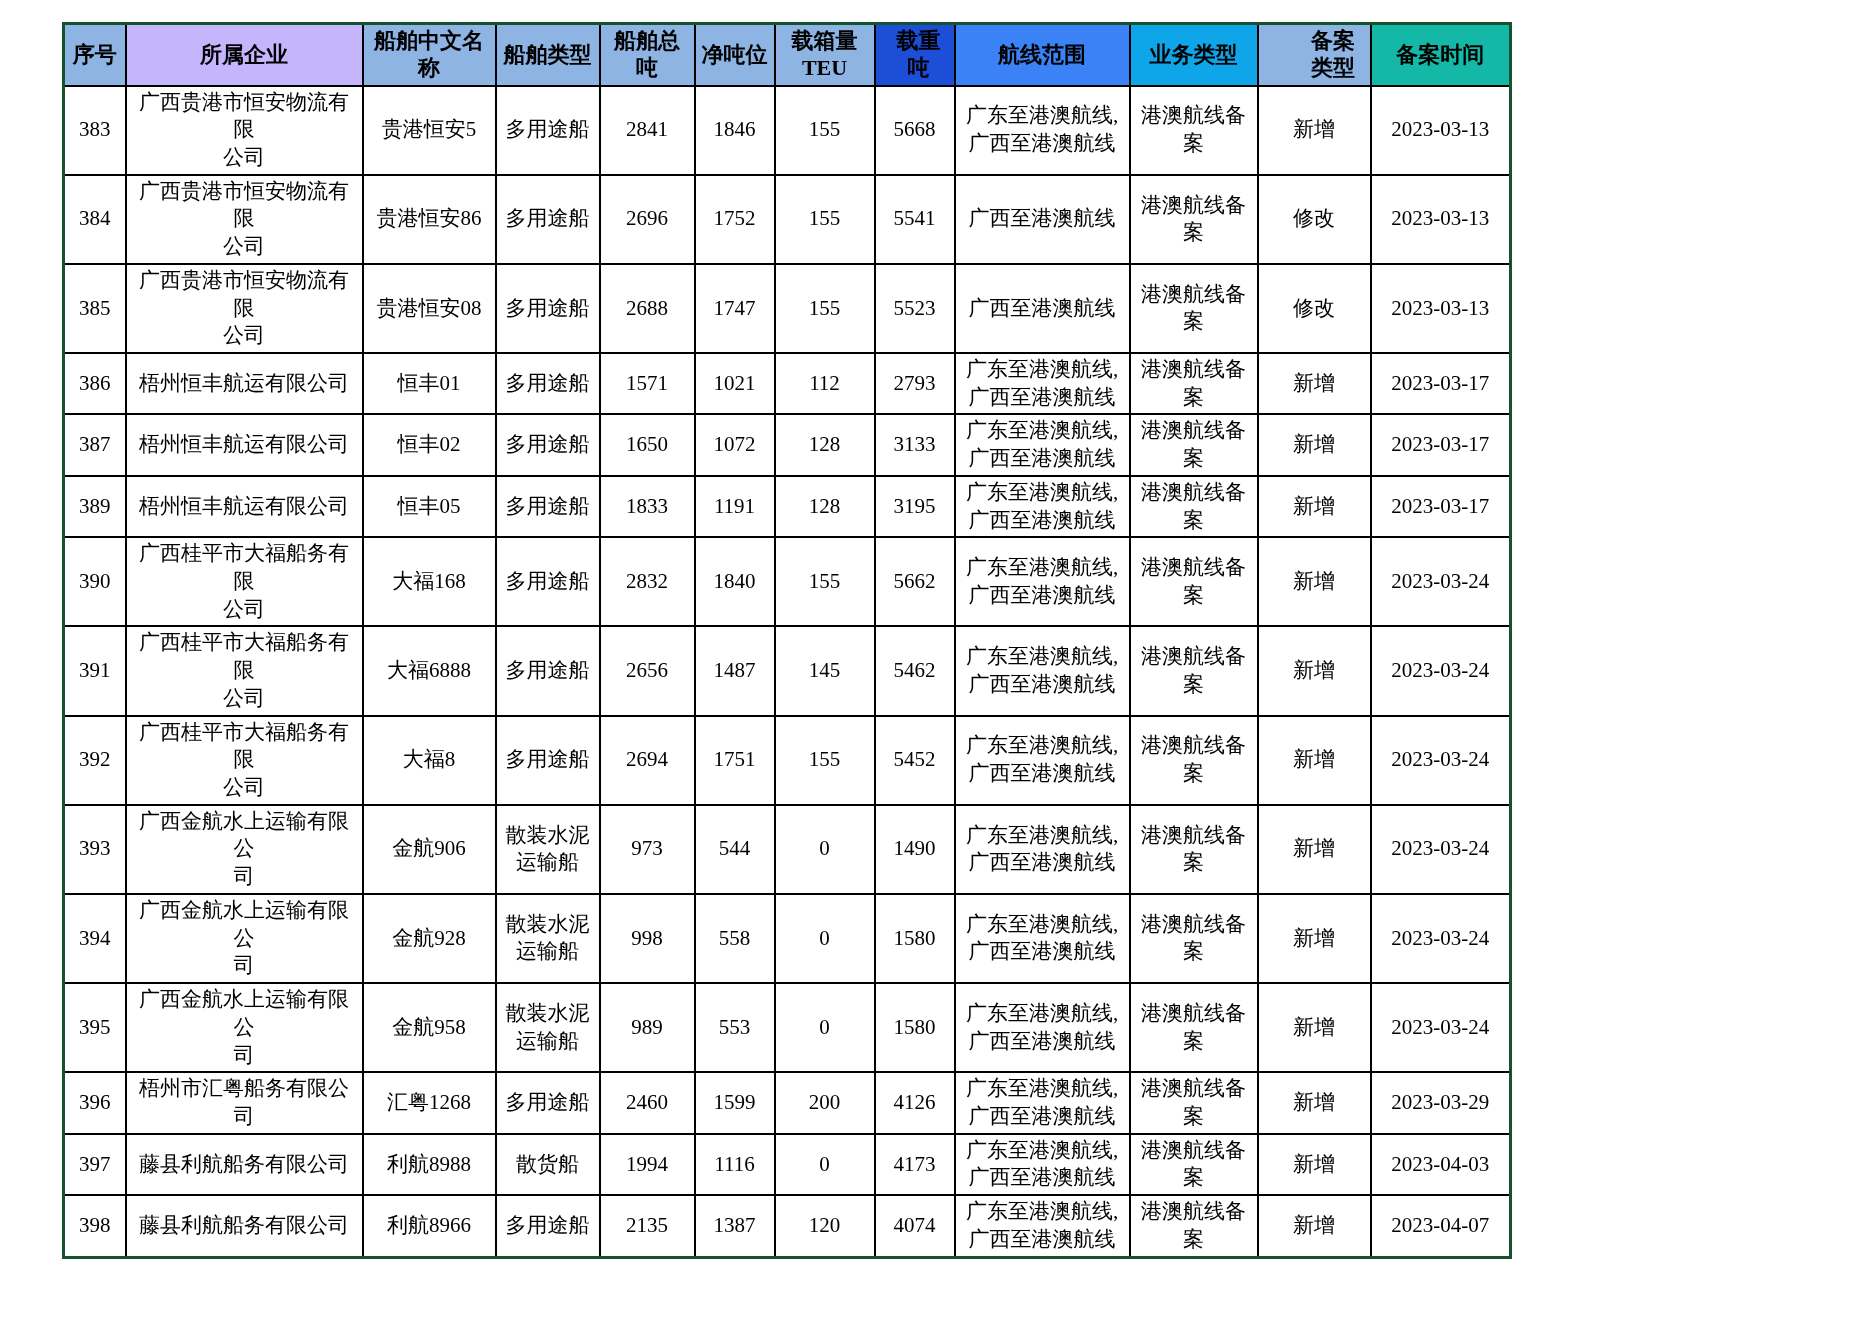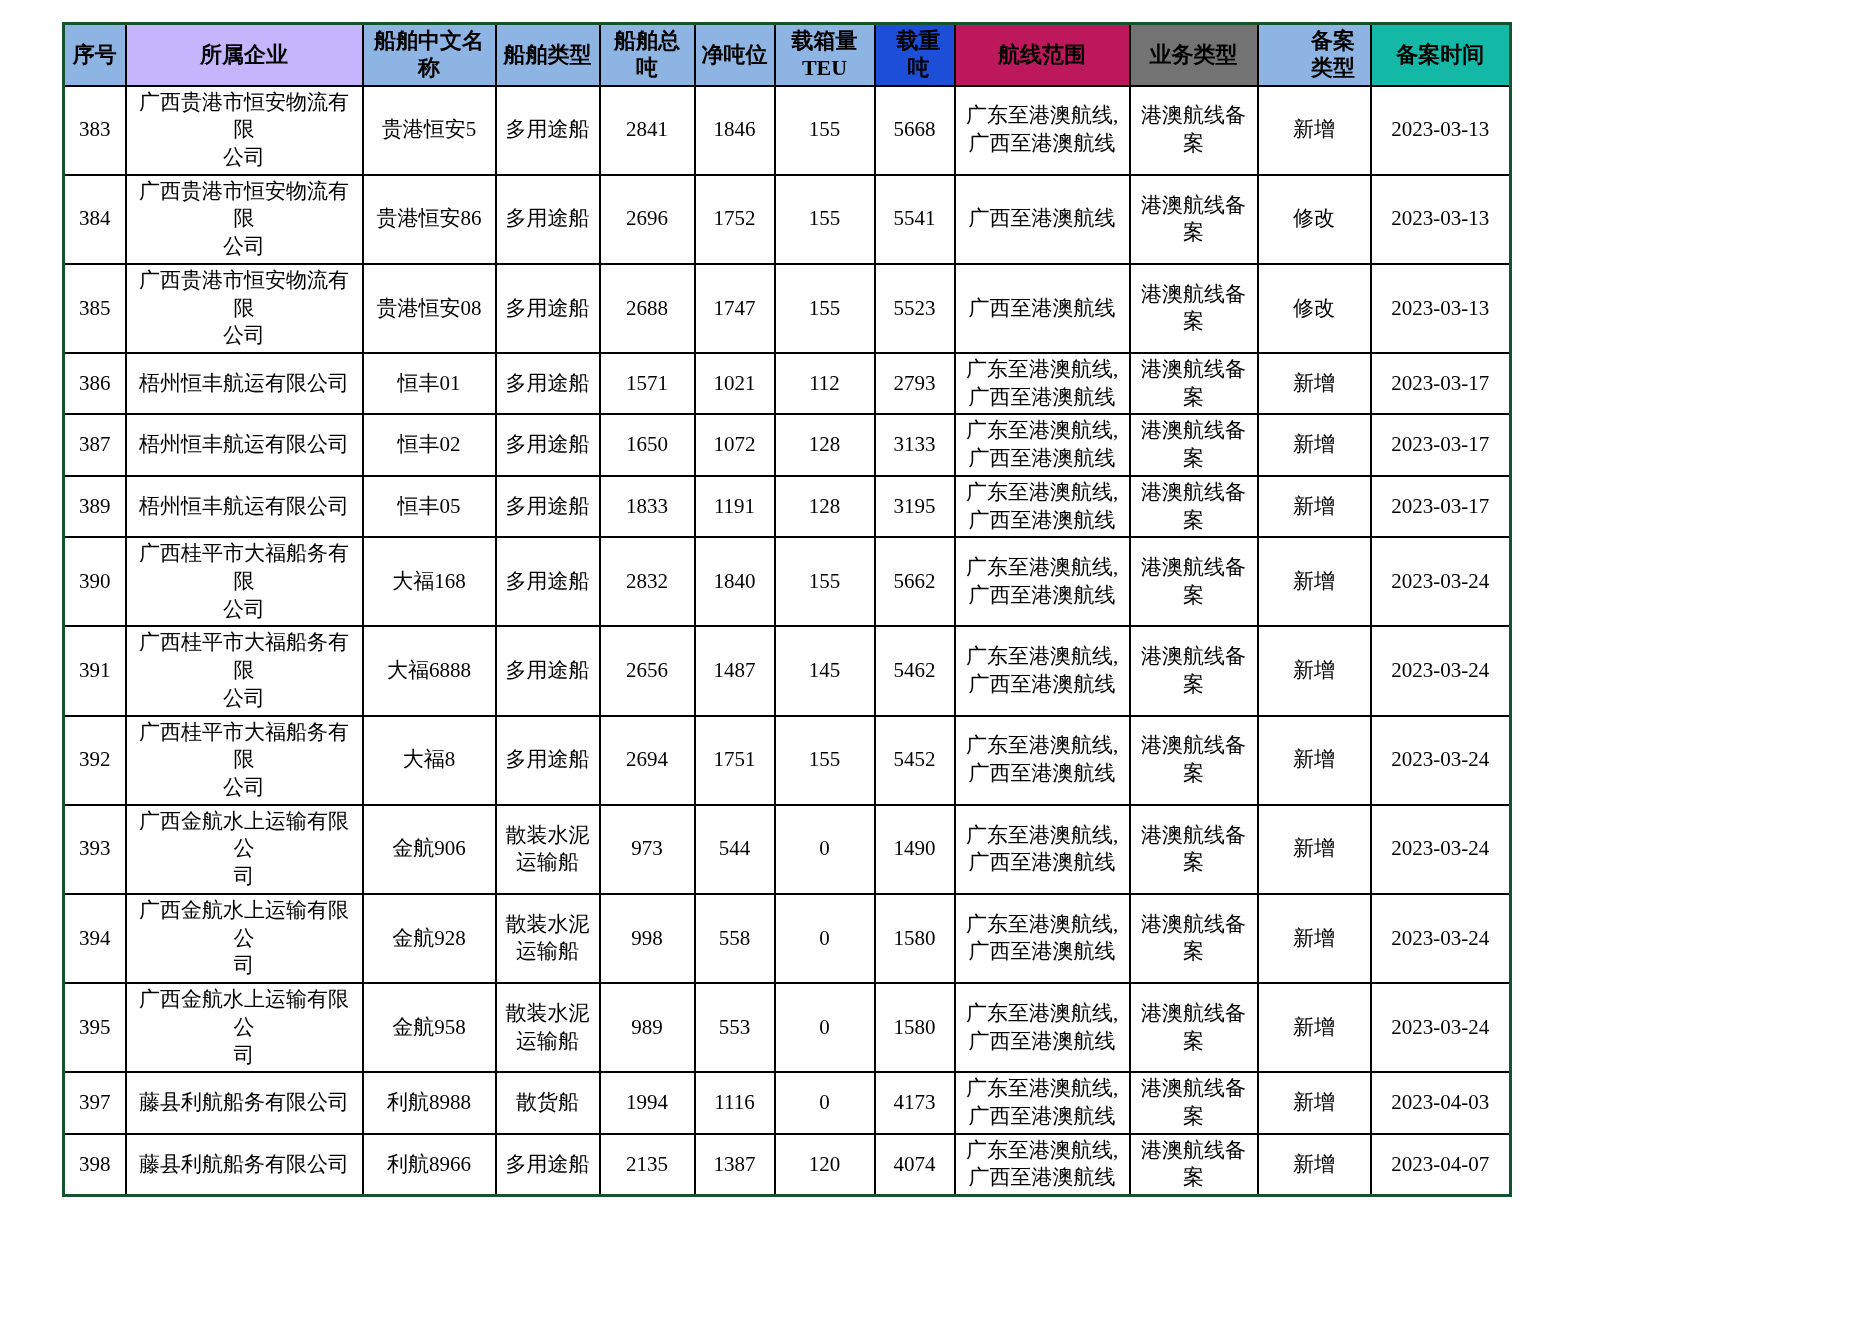--- a/index.html
+++ b/index.html
@@ -85,22 +85,22 @@
     <thead>
       <tr id="header-row">
           <th style="background: rgb(141, 180, 226);">序号</th>
           <th style="background: #c4b5fd;">所属企业</th>
           <th style="background: rgb(141, 180, 226);">船舶中文名称</th>
           <th style="background: rgb(141, 180, 226);">船舶类型</th>
           <th style="background: rgb(141, 180, 226);">船舶总吨</th>
           <th style="background: rgb(141, 180, 226);">净吨位</th>
           <th style="background: rgb(141, 180, 226);">载箱量TEU</th>
           <th style="background: #1d4ed8; padding-left: 12px;">载重吨</th>
-          <th style="background: #be185d;">航线范围</th>
-          <th style="background: #737373;">业务类型</th>
+          <th style="background: #3b82f6;">航线范围</th>
+          <th style="background: #0ea5e9;">业务类型</th>
           <th style="background: rgb(141, 180, 226); padding-left: 42px;">备案类型</th>
           <th style="background: #14b8a6;">备案时间</th>
         </tr>
     </thead>
     <tbody id="table-body">
         <tr>
           <td>383</td>
           <td>广西贵港市恒安物流有限
 公司</td>
           <td>贵港恒安5</td>
@@ -283,20 +283,35 @@
           <td>553</td>
           <td>0</td>
           <td>1580</td>
           <td>广东至港澳航线,
 广西至港澳航线</td>
           <td>港澳航线备案</td>
           <td>新增</td>
           <td>2023-03-24</td>
         </tr>
         <tr>
+          <td>396</td>
+          <td>梧州市汇粤船务有限公司</td>
+          <td>汇粤1268</td>
+          <td>多用途船</td>
+          <td>2460</td>
+          <td>1599</td>
+          <td>200</td>
+          <td>4126</td>
+          <td>广东至港澳航线,
+广西至港澳航线</td>
+          <td>港澳航线备案</td>
+          <td>新增</td>
+          <td>2023-03-29</td>
+        </tr>
+        <tr>
           <td>397</td>
           <td>藤县利航船务有限公司</td>
           <td>利航8988</td>
           <td>散货船</td>
           <td>1994</td>
           <td>1116</td>
           <td>0</td>
           <td>4173</td>
           <td>广东至港澳航线,
 广西至港澳航线</td>

